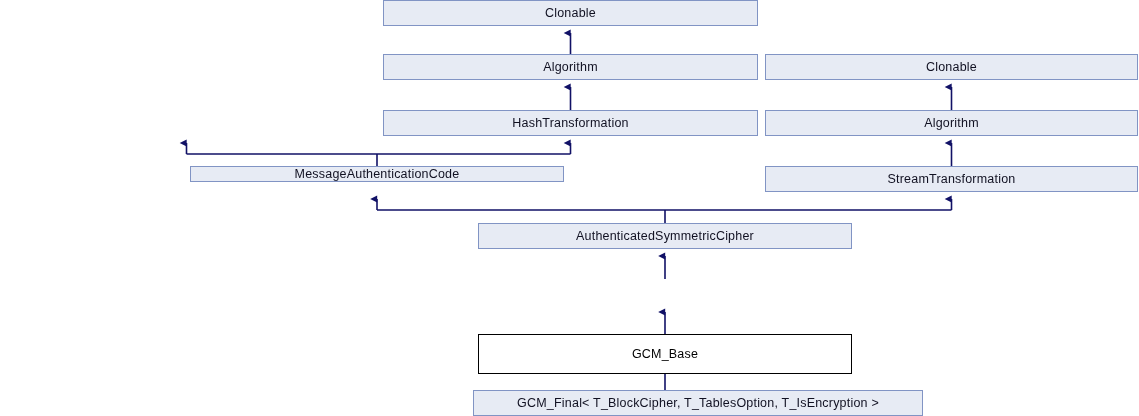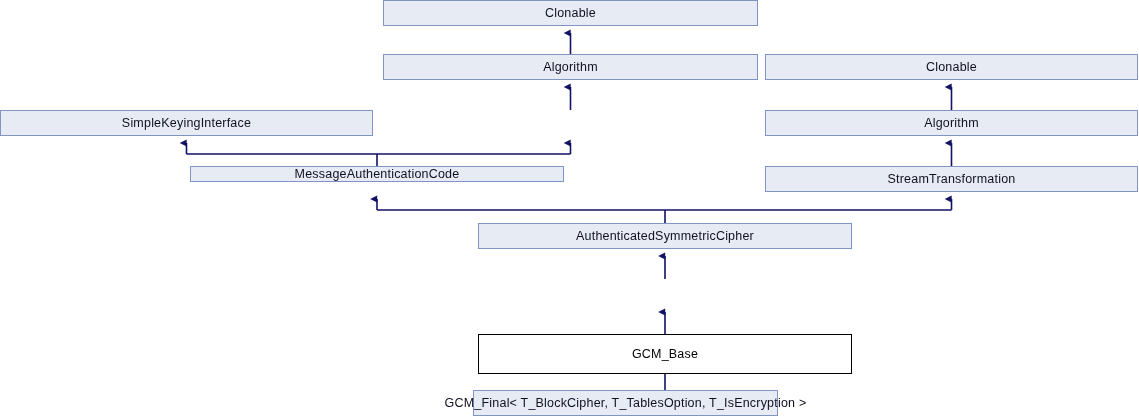--- a/index.html
+++ b/index.html
@@ -84,24 +84,24 @@
   </div>
 
   <div class="node" style="left: 383px; top: 54px; width: 375px; height: 26px;">
     <span class="node-label">Algorithm</span>
   </div>
 
   <div class="node" style="left: 765px; top: 54px; width: 373px; height: 26px;">
     <span class="node-label">Clonable</span>
   </div>
 
-  <div class="node" style="left: 0px; top: 110px; width: 373px; height: 26px;">
-    <span class="node-label">SimpleKeyingInterface</span>
+
+  <div class="node" style="left: 383px; top: 110px; width: 375px; height: 26px;">
+    <span class="node-label">HashTransformation</span>
   </div>
-
 
   <div class="node" style="left: 765px; top: 110px; width: 373px; height: 26px;">
     <span class="node-label">Algorithm</span>
   </div>
 
   <div class="node" style="left: 190px; top: 166px; width: 374px; height: 16px;">
     <span class="node-label">MessageAuthenticationCode</span>
   </div>
 
   <div class="node" style="left: 765px; top: 166px; width: 373px; height: 26px;">
@@ -110,17 +110,17 @@
 
   <div class="node" style="left: 478px; top: 223px; width: 374px; height: 26px;">
     <span class="node-label">AuthenticatedSymmetricCipher</span>
   </div>
 
 
   <div class="node current" style="left: 478px; top: 334px; width: 374px; height: 40px;">
     <span class="node-label">GCM_Base</span>
   </div>
 
-  <div class="node" style="left: 473px; top: 390px; width: 305px; height: 26px;">
+  <div class="node" style="left: 473px; top: 390px; width: 450px; height: 26px;">
     <span class="node-label">GCM_Final&lt; T_BlockCipher, T_TablesOption, T_IsEncryption &gt;</span>
   </div>
 
 </div>
 
 </body></html>

